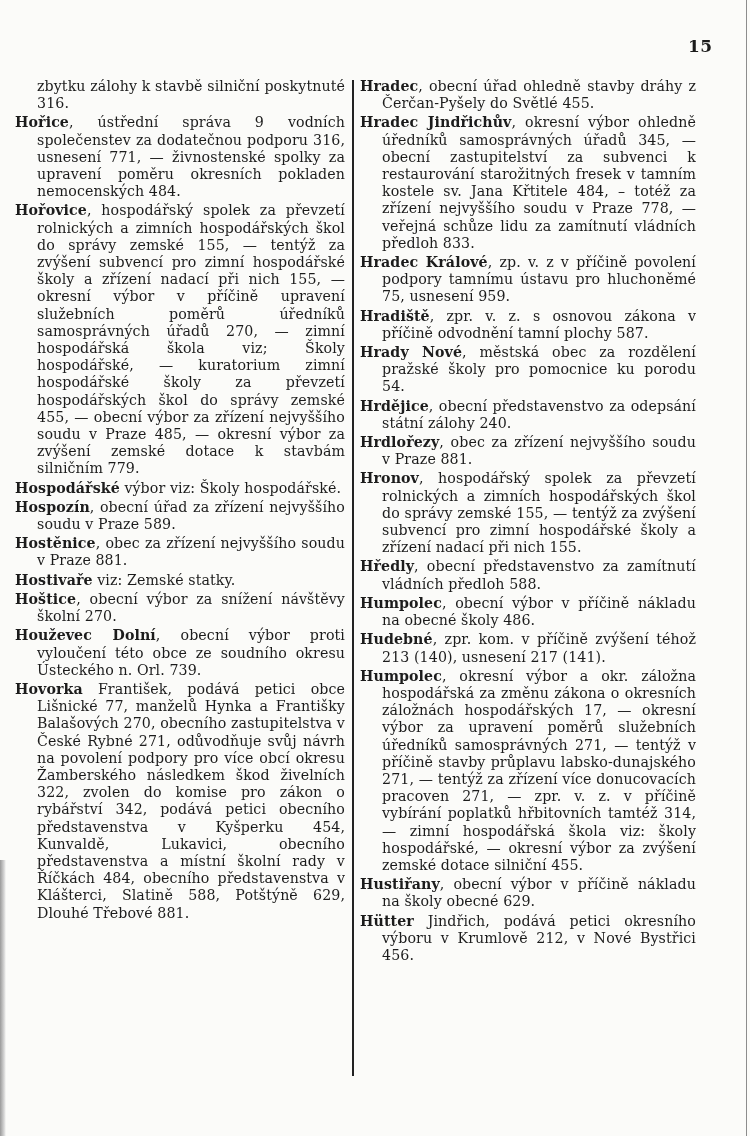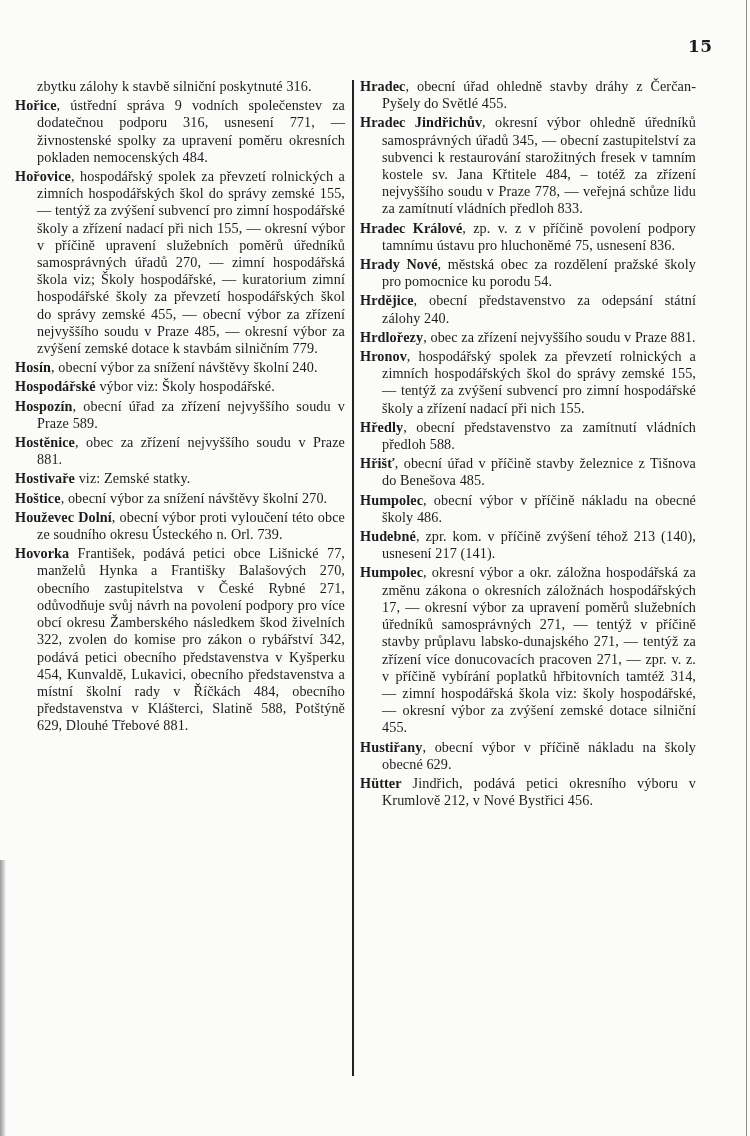--- a/index.html
+++ b/index.html
@@ -29,56 +29,54 @@
     position: absolute; top: 78px;
     font-size: 14.2px; line-height: 17.2px;
   }
   .col.left { left: 15px; width: 330px; }
   .col.right { left: 360px; width: 336px; }
   .entry {
     margin: 0 0 2px 0;
     padding-left: 22px; text-indent: -22px;
     text-align: justify;
     letter-spacing: 0.1px;
-    font-family: Liberation Serif, serif;
   }
   .entry.cont { padding-left: 22px; text-indent: 0; }
   .headword { font-weight: bold; }
 </style>
 </head>
 <body>
 
 <div class="left-shadow"></div>
 <div class="right-edge"></div>
 
 <div class="page-number">15</div>
 
 <div class="divider"></div>
 
 <div class="col left" id="left-col">
     <p class="entry cont"><span>zbytku zálohy k stavbě silniční poskytnuté 316.</span></p>
     <p class="entry"><span class="headword">Hořice</span><span>, ústřední správa 9 vodních společenstev za dodatečnou podporu 316, usnesení 771, — živnostenské spolky za upravení poměru okresních pokladen nemocenských 484.</span></p>
     <p class="entry"><span class="headword">Hořovice</span><span>, hospodářský spolek za převzetí rolnických a zimních hospodářských škol do správy zemské 155, — tentýž za zvýšení subvencí pro zimní hospodářské školy a zřízení nadací při nich 155, — okresní výbor v příčině upravení služebních poměrů úředníků samosprávných úřadů 270, — zimní hospodářská škola viz; Školy hospodářské, — kuratorium zimní hospodářské školy za převzetí hospodářských škol do správy zemské 455, — obecní výbor za zřízení nejvyššího soudu v Praze 485, — okresní výbor za zvýšení zemské dotace k stavbám silničním 779.</span></p>
-    <p class="entry"><span class="headword">Hosín</span><span>, obecní výbor za snížení návštěvy školní 240.</span></p>
     <p class="entry"><span class="headword">Hospodářské</span><span> výbor viz: Školy hospodářské.</span></p>
     <p class="entry"><span class="headword">Hospozín</span><span>, obecní úřad za zřízení nejvyššího soudu v Praze 589.</span></p>
     <p class="entry"><span class="headword">Hostěnice</span><span>, obec za zřízení nejvyššího soudu v Praze 881.</span></p>
     <p class="entry"><span class="headword">Hostivaře</span><span> viz: Zemské statky.</span></p>
     <p class="entry"><span class="headword">Hoštice</span><span>, obecní výbor za snížení návštěvy školní 270.</span></p>
     <p class="entry"><span class="headword">Houževec Dolní</span><span>, obecní výbor proti vyloučení této obce ze soudního okresu Ústeckého n. Orl. 739.</span></p>
     <p class="entry"><span class="headword">Hovorka</span><span> František, podává petici obce Lišnické 77, manželů Hynka a Františky Balašových 270, obecního zastupitelstva v České Rybné 271, odůvodňuje svůj návrh na povolení podpory pro více obcí okresu Žamberského následkem škod živelních 322, zvolen do komise pro zákon o rybářství 342, podává petici obecního představenstva v Kyšperku 454, Kunvaldě, Lukavici, obecního představenstva a místní školní rady v Říčkách 484, obecního představenstva v Klášterci, Slatině 588, Potštýně 629, Dlouhé Třebové 881.</span></p>
   </div>
 <div class="col right" id="right-col">
     <p class="entry"><span class="headword">Hradec</span><span>, obecní úřad ohledně stavby dráhy z Čerčan-Pyšely do Světlé 455.</span></p>
     <p class="entry"><span class="headword">Hradec Jindřichův</span><span>, okresní výbor ohledně úředníků samosprávných úřadů 345, — obecní zastupitelství za subvenci k restaurování starožitných fresek v tamním kostele sv. Jana Křtitele 484, – totéž za zřízení nejvyššího soudu v Praze 778, — veřejná schůze lidu za zamítnutí vládních předloh 833.</span></p>
-    <p class="entry"><span class="headword">Hradec Králové</span><span>, zp. v. z v příčině povolení podpory tamnímu ústavu pro hluchoněmé 75, usnesení 836.</span></p>
+    <p class="entry"><span class="headword">Hradec Králové</span><span>, zp. v. z v příčině povolení podpory tamnímu ústavu pro hluchoněmé 75, usnesení 959.</span></p>
+    <p class="entry"><span class="headword">Hradiště</span><span>, zpr. v. z. s osnovou zákona v příčině odvodnění tamní plochy 587.</span></p>
     <p class="entry"><span class="headword">Hrady Nové</span><span>, městská obec za rozdělení pražské školy pro pomocnice ku porodu 54.</span></p>
     <p class="entry"><span class="headword">Hrdějice</span><span>, obecní představenstvo za odepsání státní zálohy 240.</span></p>
     <p class="entry"><span class="headword">Hrdlořezy</span><span>, obec za zřízení nejvyššího soudu v Praze 881.</span></p>
     <p class="entry"><span class="headword">Hronov</span><span>, hospodářský spolek za převzetí rolnických a zimních hospodářských škol do správy zemské 155, — tentýž za zvýšení subvencí pro zimní hospodářské školy a zřízení nadací při nich 155.</span></p>
     <p class="entry"><span class="headword">Hředly</span><span>, obecní představenstvo za zamítnutí vládních předloh 588.</span></p>
-    <p class="entry"><span class="headword">Hřišť</span><span>, obecní úřad v příčině stavby železnice z Tišnova do Benešova 485.</span></p>
     <p class="entry"><span class="headword">Humpolec</span><span>, obecní výbor v příčině nákladu na obecné školy 486.</span></p>
     <p class="entry"><span class="headword">Hudebné</span><span>, zpr. kom. v příčině zvýšení téhož 213 (140), usnesení 217 (141).</span></p>
     <p class="entry"><span class="headword">Humpolec</span><span>, okresní výbor a okr. záložna hospodářská za změnu zákona o okresních záložnách hospodářských 17, — okresní výbor za upravení poměrů služebních úředníků samosprávných 271, — tentýž v příčině stavby průplavu labsko-dunajského 271, — tentýž za zřízení více donucovacích pracoven 271, — zpr. v. z. v příčině vybírání poplatků hřbitovních tamtéž 314, — zimní hospodářská škola viz: školy hospodářské, — okresní výbor za zvýšení zemské dotace silniční 455.</span></p>
     <p class="entry"><span class="headword">Hustiřany</span><span>, obecní výbor v příčině nákladu na školy obecné 629.</span></p>
     <p class="entry"><span class="headword">Hütter</span><span> Jindřich, podává petici okresního výboru v Krumlově 212, v Nové Bystřici 456.</span></p>
   </div>
 
 </body></html>

